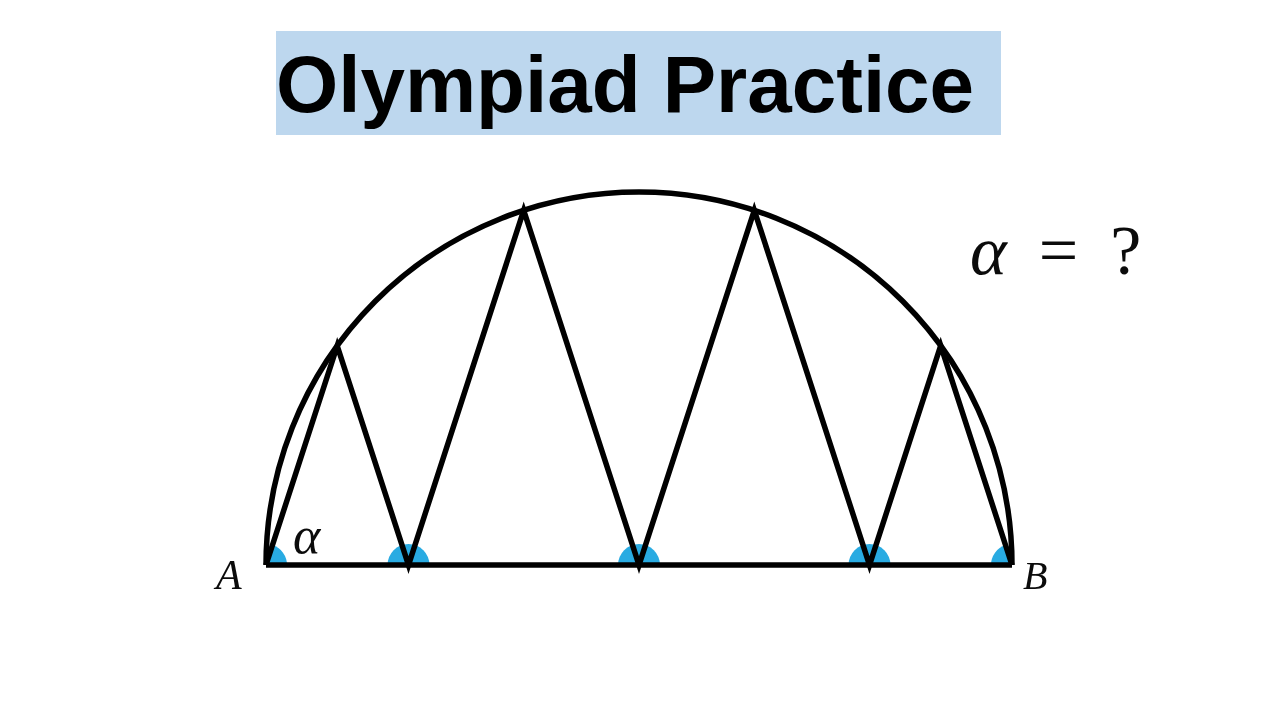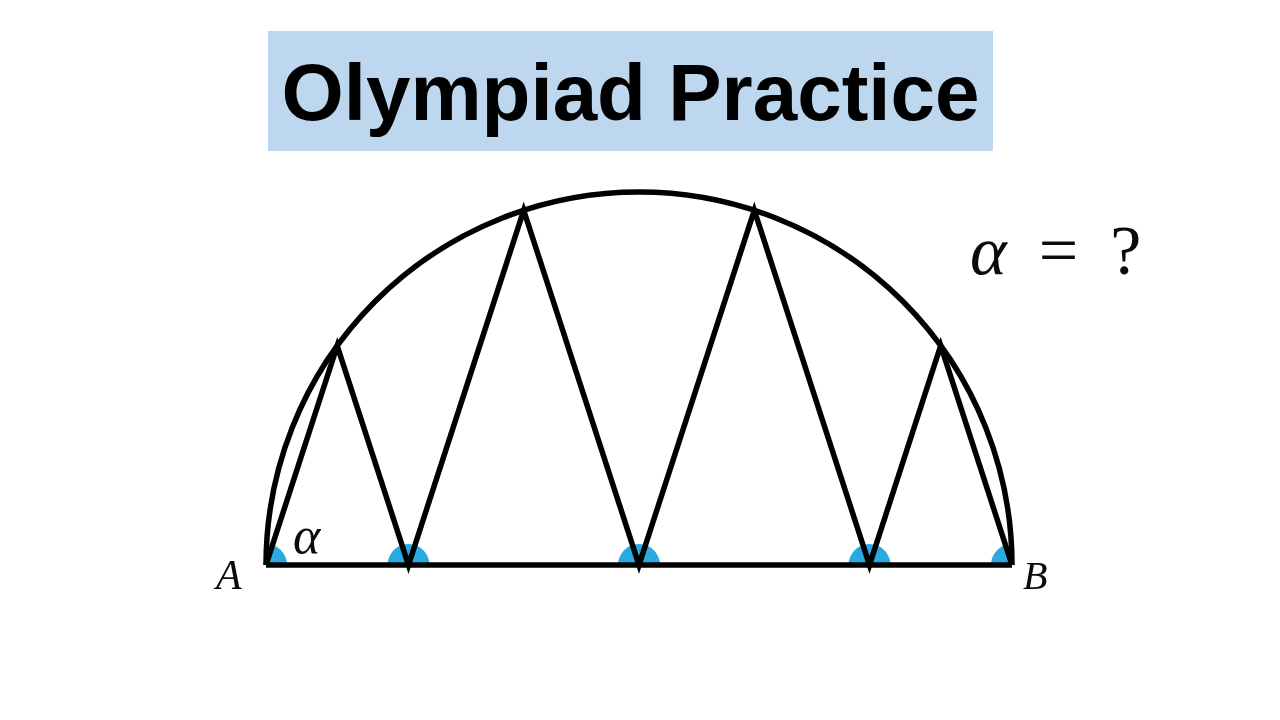--- a/index.html
+++ b/index.html
@@ -6,27 +6,27 @@
   .canvas {
     position: relative;
     width: 1280px;
     height: 720px;
     background: #ffffff;
     overflow: hidden;
     font-family: "Liberation Serif", serif;
   }
   .title-box {
     position: absolute;
-    left: 268px;
+    left: 276px;
     top: 31px;
     width: 725px;
-    height: 120px;
+    height: 104px;
     display: flex;
     align-items: center;
-    justify-content: center;
+    justify-content: flex-start;
   }
   .title-text {
     font-family: "Liberation Sans", sans-serif;
     font-weight: 700;
     font-size: 80px;
     color: #000000;
     white-space: nowrap;
     transform: translateY(2px);
   }
   .question {

